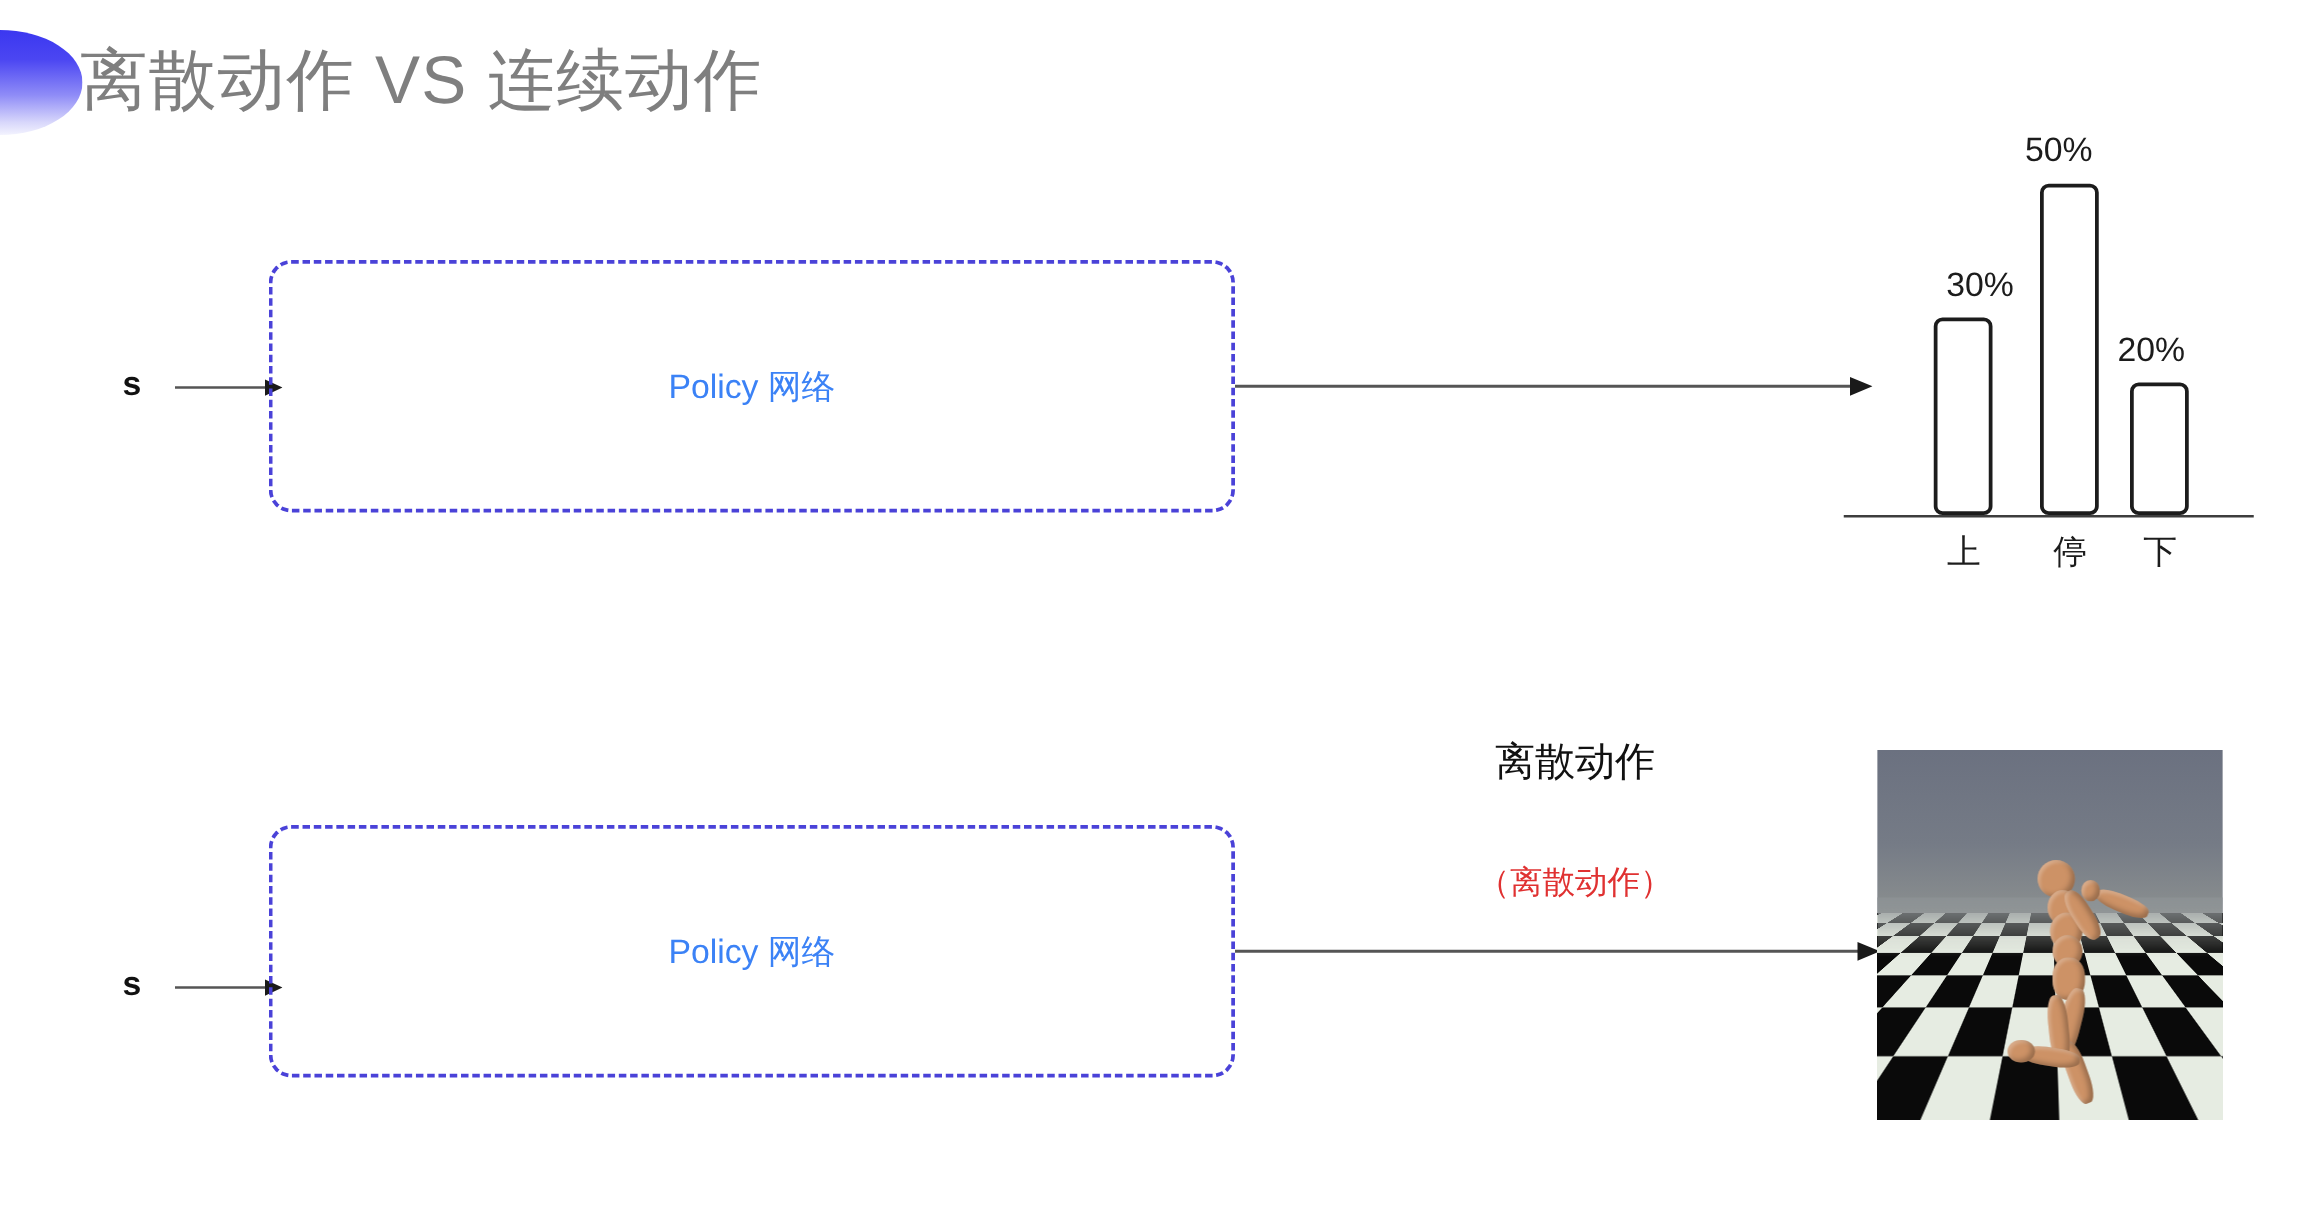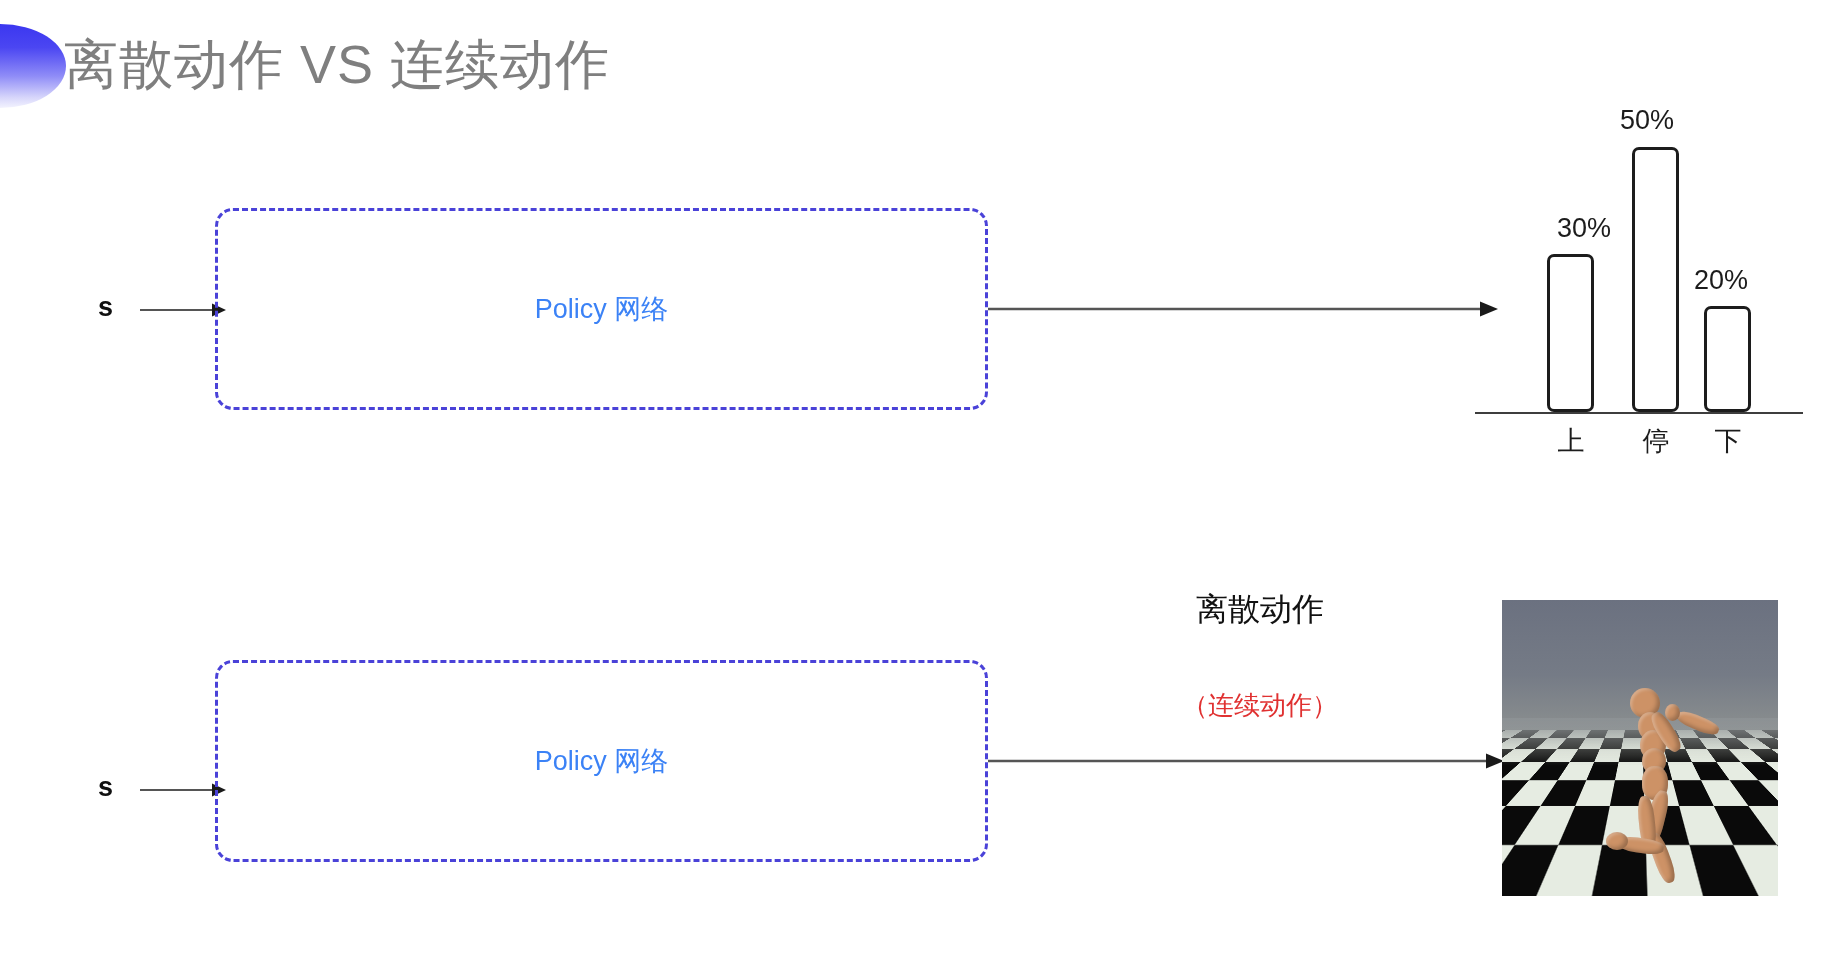--- a/index.html
+++ b/index.html
@@ -231,21 +231,21 @@
       <line x1="0" y1="8" x2="74" y2="8" stroke="#555555" stroke-width="2"></line>
       <polygon points="72,1.5 86,8 72,14.5" fill="#1a1a1a"></polygon>
     </svg>
 
     <div class="policy-box" style="left:215px; top:180px; width:773px; height:202px;">
       <div class="policy-box-label">Policy 网络</div>
     </div>
 
     <div class="mid-col" style="left:1070px; top:108px; width:380px;">
       <div class="policy-type">离散动作</div>
-      <div class="policy-note" style="margin-top:56px;">（连续动作）</div>
+      <div class="policy-note" style="margin-top:56px;">（离散动作）</div>
     </div>
 
     <svg class="out-arrow" style="left:988px; top:272px; width:516px;" viewBox="0 0 516 18">
       <line x1="0" y1="9" x2="500" y2="9" stroke="#555555" stroke-width="2.4"></line>
       <polygon points="498,1.5 516,9 498,16.5" fill="#1a1a1a"></polygon>
     </svg>
 
     <div class="sim-frame" style="left:1502px; top:120px; width:276px; height:296px;">
       <div class="sim-sky"></div>
       <div class="sim-floor"></div>

